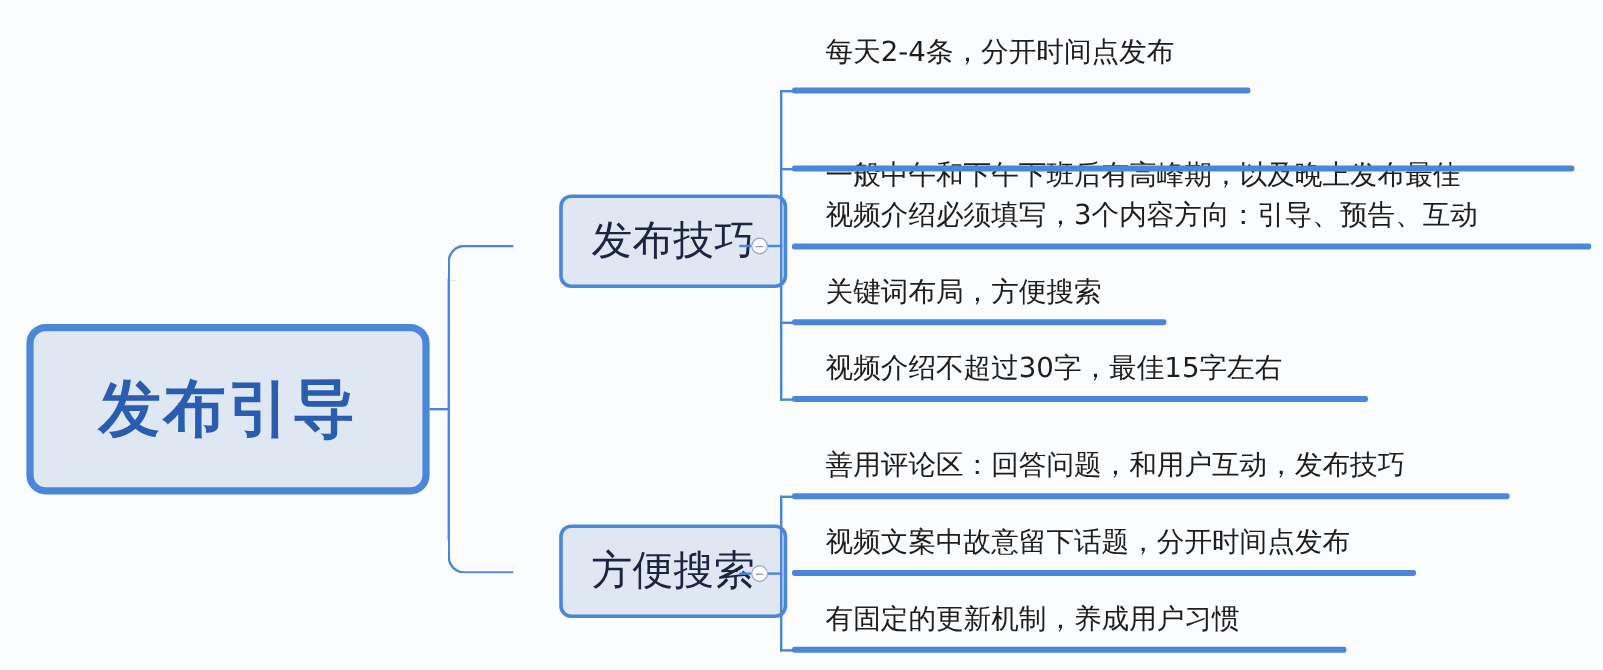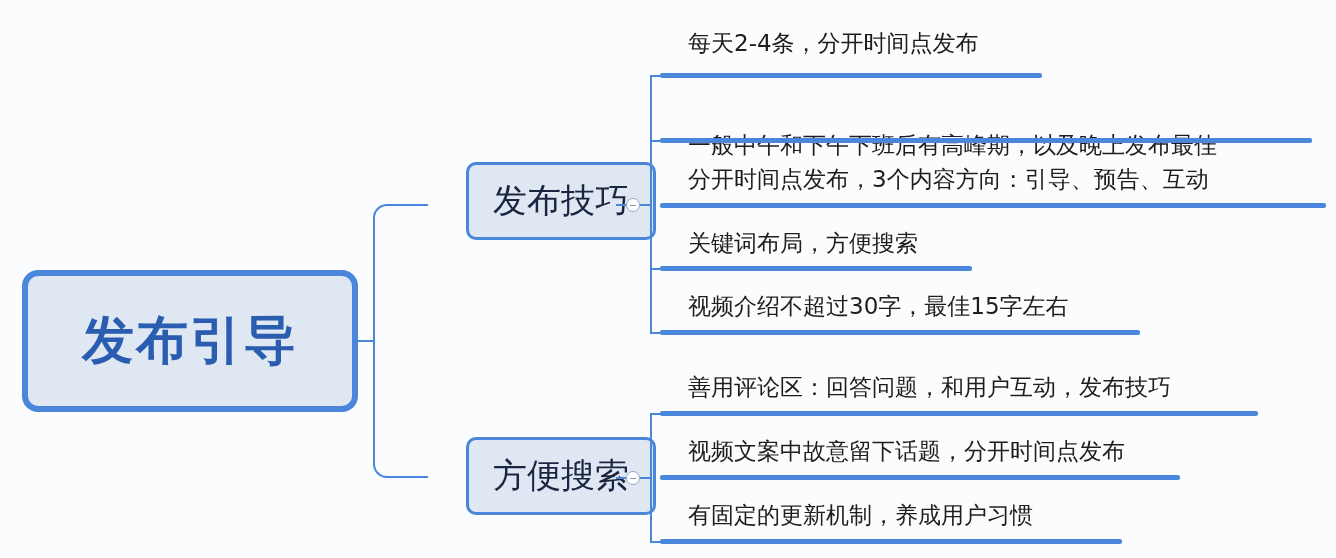--- a/index.html
+++ b/index.html
@@ -58,21 +58,21 @@
 <div class="line" style="left:650px; top:140px; width:12px; height:2px;"></div>
 <div class="line" style="left:650px; top:268px; width:12px; height:2px;"></div>
 <div class="line" style="left:650px; top:332px; width:12px; height:2px;"></div>
 
 <span class="leaf-text" style="top:28px;">每天2-4条，分开时间点发布</span>
 <div class="underline" style="top:73px; width:382px;"></div>
 
 <span class="leaf-text" style="top:99px;margin-top:31px;">一般中午和下午下班后有高峰期，以及晚上发布最佳</span>
 <div class="underline" style="top:138px; width:652px;"></div>
 
-<span class="leaf-text" style="top:164px;">分开时间点发布，3个内容方向：引导、预告、互动</span>
+<span class="leaf-text" style="top:164px;">视频介绍必须填写，3个内容方向：引导、预告、互动</span>
 <div class="underline" style="top:203px; width:666px;"></div>
 
 <span class="leaf-text" style="top:228px;">关键词布局，方便搜索</span>
 <div class="underline" style="top:266px; width:312px;"></div>
 
 <span class="leaf-text" style="top:291px;">视频介绍不超过30字，最佳15字左右</span>
 <div class="underline" style="top:330px; width:480px;"></div>
 
 <div class="branch" style="top:437px;">
   <span class="branch-text">方便搜索</span>

